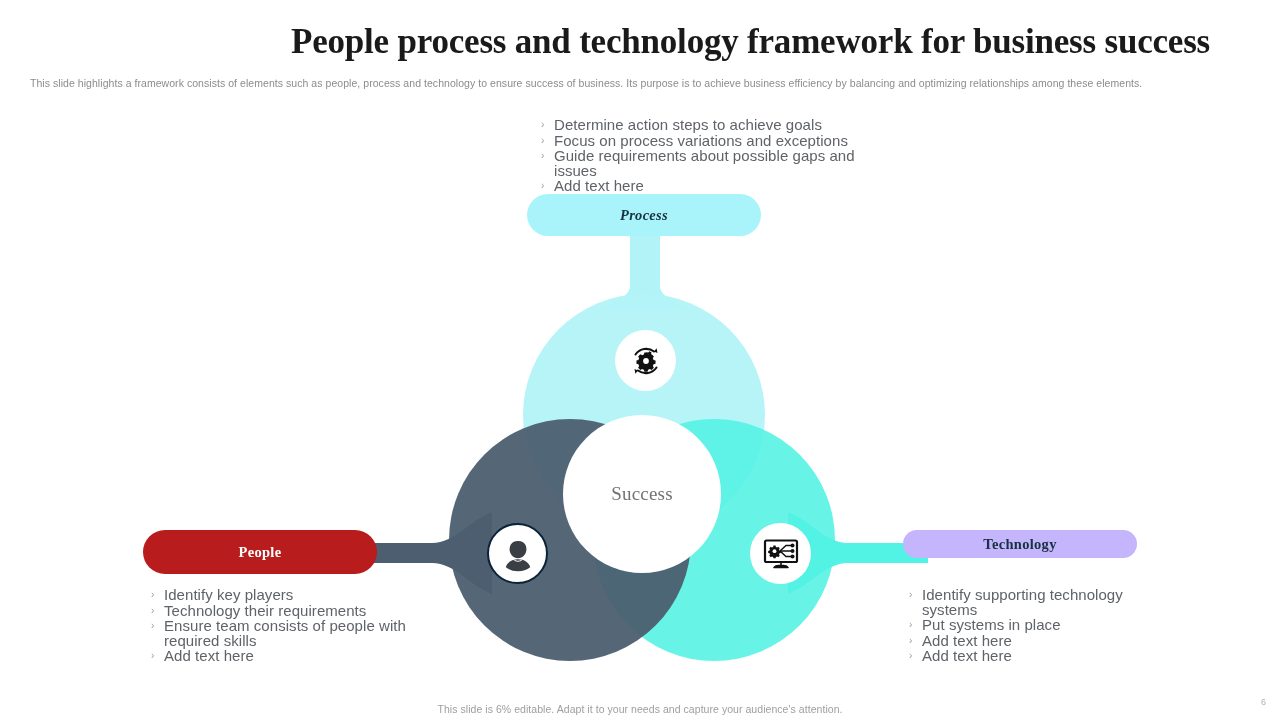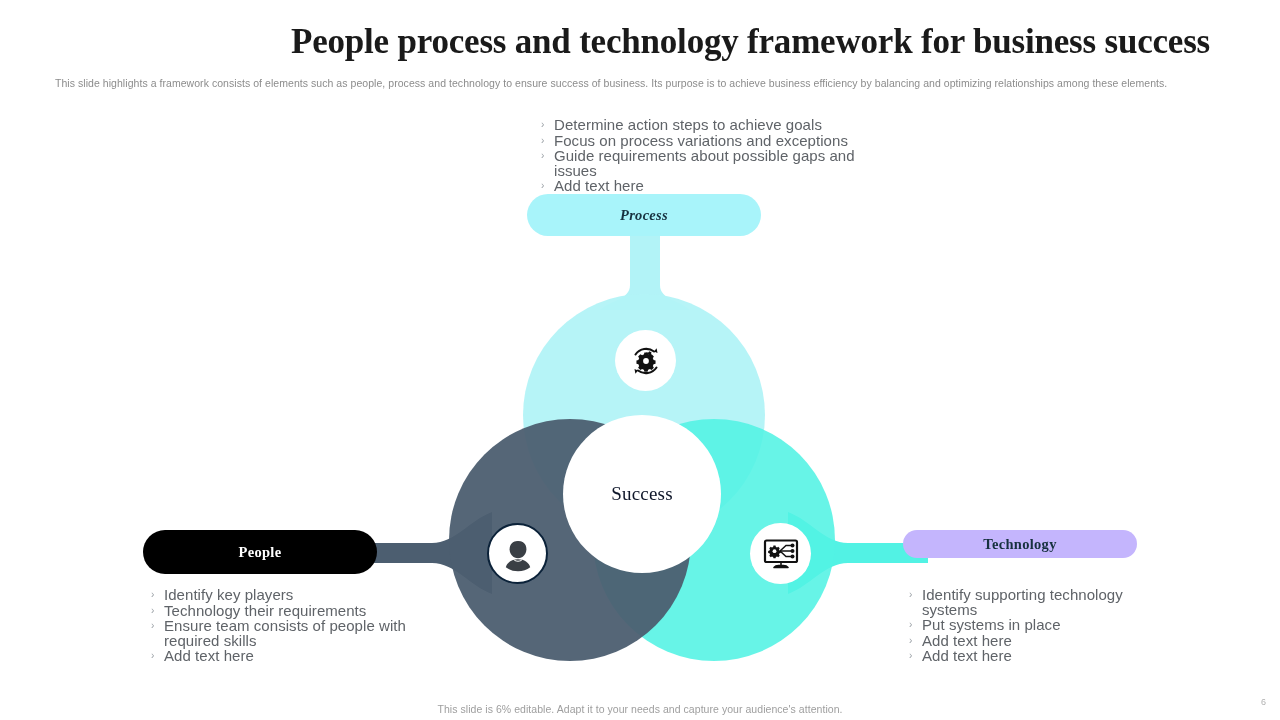--- a/index.html
+++ b/index.html
@@ -31,21 +31,20 @@
     text-align: right;
   }
   .subtitle {
     position: absolute;
     left: 30px; top: 76px;
     width: 1145px;
     font-size: 10.5px;
     color: #8c8c8c;
     line-height: 1.42;
     letter-spacing: 0.05px;
-    margin-left: 25px;
   }
 
   
   .bullets { position: absolute; }
   .bullets .row {
     display: flex;
     align-items: flex-start;
     margin-bottom: 1px;
   }
   .bullets .chev {
@@ -84,21 +83,21 @@
   #pill-process {
     left: 527px; top: 194px;
     width: 234px; height: 42px;
     background: #a8f4fa;
     color: #17313f;
     font-style: italic;
   }
   #pill-people {
     left: 143px; top: 530px;
     width: 234px; height: 44px;
-    background: #000000;
+    background: #b91c1c;
     color: #ffffff;
   }
   #pill-technology {
     left: 903px; top: 530px;
     width: 234px; height: 28px;
     background: #c4b5fd;
     color: #17313f;
   }
 
   
@@ -124,21 +123,21 @@
     width: 158px; height: 158px;
     border-radius: 50%;
     background: #ffffff;
     display: flex;
     align-items: center;
     justify-content: center;
   }
   #success-label {
     font-family: "Liberation Serif", serif;
     font-size: 19px;
-    color: #0f172a;
+    color: #737373;
     letter-spacing: 0.2px;
   }
 
   
   .footer-note {
     position: absolute;
     left: 0; top: 703px;
     width: 1280px;
     text-align: center;
     font-size: 10.5px;

